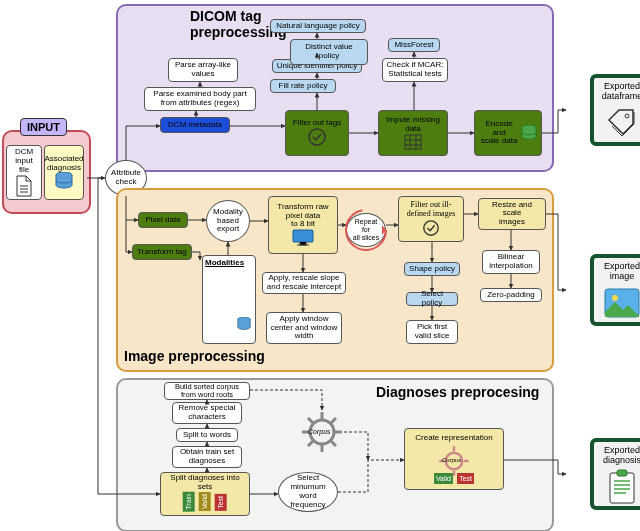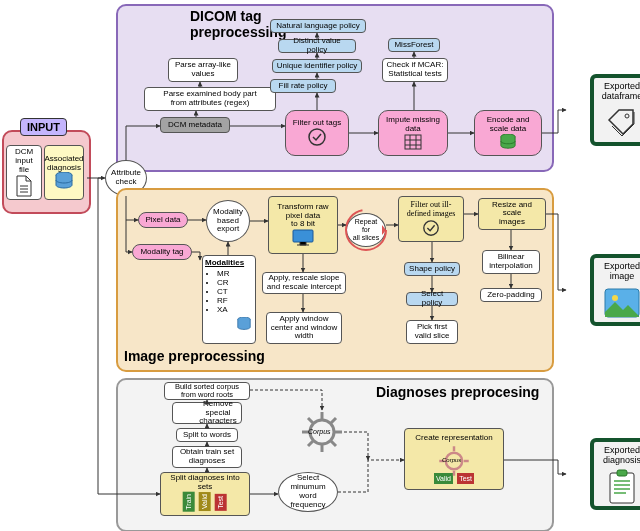--- a/index.html
+++ b/index.html
@@ -28,22 +28,22 @@
     padding: 2px 3px;
     text-align: center;
     display: flex;
     align-items: center;
     justify-content: center;
     line-height: 1.1;
     box-sizing: border-box;
   }
   .node.white { background: #fff; }
   .node.blue { background: #b9d8f0; }
-  .node.orange { background: #f9a8d4; border-radius: 10px; }
-  .node.purple { background: #a3a3a3; }
+  .node.orange { background: #4d7c0f; }
+  .node.purple { background: #1d4ed8; }
   .node.yellow { background: #f4e8a8; }
   .output-box {
     position: absolute;
     border: 4px solid #14532d;
     border-radius: 6px;
     background: #f2f2f2;
     text-align: center;
     font-size: 9px;
     padding-top: 3px;
     box-sizing: border-box;
@@ -111,81 +111,74 @@
       <path d="M2 3v10c0 1.7 3.6 3 8 3s8-1.3 8-3V3" fill="#5aa0d8" stroke="#2a6aa0"></path>
       <path d="M2 8c0 1.7 3.6 3 8 3s8-1.3 8-3" fill="none" stroke="#2a6aa0"></path>
     </svg>
 </div>
 
 <div class="section" style="left:116px; top:4px; width:434px; height:164px; background:#e7def2; border-color:#8868b8;"></div>
 <div class="section-title" style="left:190px; top:8px; white-space:pre-line;">DICOM tag
 preprocessing</div>
 
 <div class="node purple" style="left:160px; top:117px; width:70px; height:16px;">DCM metadata</div>
-<div class="node white" style="left:144px; top:87px; width:132px; height:24px; white-space:pre-line;">Parse examined body part
+<div class="node white" style="left:144px; top:87px; width:112px; height:24px; white-space:pre-line;">Parse examined body part
 from attributes (regex)</div>
 <div class="node white" style="left:168px; top:58px; width:70px; height:24px; white-space:pre-line;">Parse array-like
 values</div>
 
 <div class="node orange" style="left:285px; top:110px; width:64px; height:46px; flex-direction:column;">
   <span>Filter out tags</span>
   <svg width="20" height="20" viewBox="0 0 20 20">
       <circle cx="10" cy="10" r="8" fill="none" stroke="#333" stroke-width="1.5"></circle>
       <path d="M6 10l3 3 5-6" fill="none" stroke="#333" stroke-width="1.5"></path>
     </svg>
 </div>
 <div class="node blue" style="left:270px; top:79px; width:66px; height:14px;">Fill rate policy</div>
 <div class="node blue" style="left:272px; top:59px; width:90px; height:14px;">Unique identifier policy</div>
-<div class="node blue" style="left:278px; top:39px; width:78px; height:14px;">Distinct value policy</div>
+<div class="node blue" style="left:290px; top:39px; width:78px; height:26px;">Distinct value policy</div>
 <div class="node blue" style="left:270px; top:19px; width:96px; height:14px;">Natural language policy</div>
 
 <div class="node orange" style="left:378px; top:110px; width:70px; height:46px; flex-direction:column;">
   <span style="white-space:pre-line;">Impute missing
 data</span>
   <svg width="18" height="16" viewBox="0 0 18 16">
       <rect x="1" y="1" width="16" height="14" fill="none" stroke="#333"></rect>
       <path d="M1 6h16M1 11h16M6 1v14M12 1v14" stroke="#333"></path>
     </svg>
 </div>
 <div class="node white" style="left:382px; top:58px; width:66px; height:24px; white-space:pre-line;">Check if MCAR:
 Statistical tests</div>
 <div class="node blue" style="left:388px; top:38px; width:52px; height:14px;">MissForest</div>
 
-<div class="node orange" style="left:474px; top:110px; width:68px; height:46px; flex-direction:column;">
+<div class="node orange" style="left:474px; top:110px; width:68px; height:46px; flex-direction:row;">
   <span style="white-space:pre-line;">Encode and
 scale data</span>
   <svg width="18" height="16" viewBox="0 0 20 18">
       <ellipse cx="10" cy="3" rx="8" ry="3" fill="#4aa84a" stroke="#277527"></ellipse>
       <path d="M2 3v10c0 1.7 3.6 3 8 3s8-1.3 8-3V3" fill="#4aa84a" stroke="#277527"></path>
       <path d="M2 8c0 1.7 3.6 3 8 3s8-1.3 8-3" fill="none" stroke="#277527"></path>
     </svg>
 </div>
 
 <div class="node" style="left:105px; top:160px; width:42px; height:36px; border-radius:50%; background:#fff; white-space:pre-line;">Attribute
 check</div>
 
 <div class="section" style="left:116px; top:188px; width:434px; height:180px; background:#f7e6c8; border-color:#d89c40;"></div>
 <div class="section-title" style="left:124px; top:348px;">Image preprocessing</div>
 
 <div class="node orange" style="left:138px; top:212px; width:50px; height:16px;">Pixel data</div>
-<div class="node orange" style="left:132px; top:244px; width:60px; height:16px;">Modality tag</div>
+<div class="node orange" style="left:132px; top:244px; width:60px; height:16px;">Transform tag</div>
 
 <div class="node" style="left:206px; top:200px; width:44px; height:42px; border-radius:50%; background:#fff; white-space:pre-line;">Modality
 based
 export</div>
 
 <div class="modality-list" style="left:202px; top:255px; width:54px; height:89px;">
   <div class="hdr">Modalities</div>
-  <ul>
-    <li>MR</li>
-    <li>CR</li>
-    <li>CT</li>
-    <li>RF</li>
-    <li>XA</li>
-  </ul>
   <svg style="position:absolute; right:3px; bottom:12px;" width="16" height="14" viewBox="0 0 20 18">
       <ellipse cx="10" cy="3" rx="8" ry="3" fill="#5aa0d8" stroke="#2a6aa0"></ellipse>
       <path d="M2 3v10c0 1.7 3.6 3 8 3s8-1.3 8-3V3" fill="#5aa0d8" stroke="#2a6aa0"></path>
     </svg>
 </div>
 
 <div class="node yellow" style="left:268px; top:196px; width:70px; height:58px; flex-direction:column;">
   <span style="white-space:pre-line;">Transform raw
 pixel data
 to 8 bit</span>
@@ -238,21 +231,21 @@
 sets</span>
   <div>
     <span class="split-tag train">Train</span>
     <span class="split-tag valid">Valid</span>
     <span class="split-tag test">Test</span>
   </div>
 </div>
 <div class="node white" style="left:172px; top:446px; width:70px; height:22px; white-space:pre-line;">Obtain train set
 diagnoses</div>
 <div class="node white" style="left:176px; top:428px; width:62px; height:14px;">Split to words</div>
-<div class="node white" style="left:172px; top:402px; width:70px; height:22px; white-space:pre-line;padding-left:25px;">Remove special
+<div class="node white" style="left:172px; top:402px; width:70px; height:22px; white-space:pre-line;">Remove special
 characters</div>
 <div class="node white" style="left:164px; top:382px; width:86px; height:18px; white-space:pre-line; font-size:7.5px;">Build sorted corpus
 from word roots</div>
 
 <div class="node" style="left:278px; top:472px; width:60px; height:40px; border-radius:50%; background:#fff; white-space:pre-line;">Select
 minumum word
 frequency</div>
 
 <div style="position:absolute; left:300px; top:410px; width:44px; height:44px;">
   <svg width="44" height="44" viewBox="0 0 44 44">

